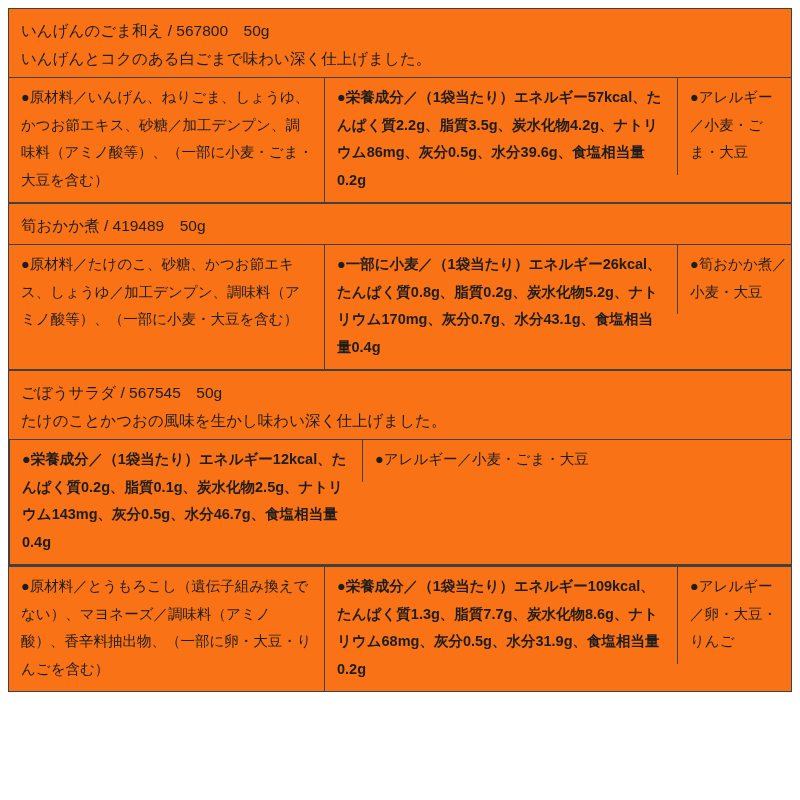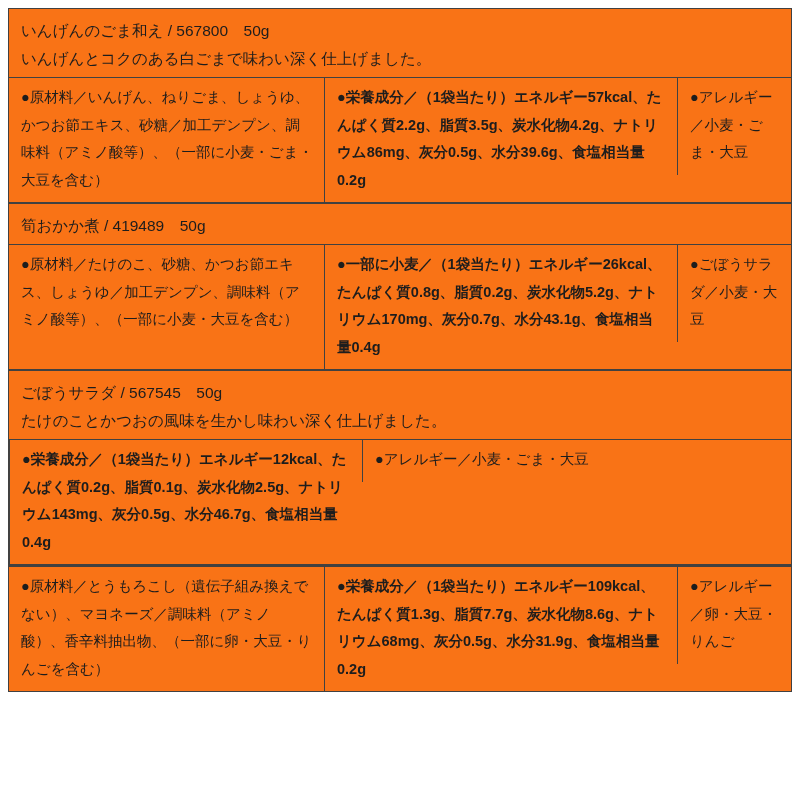--- a/index.html
+++ b/index.html
@@ -65,21 +65,21 @@
     </div>
   </section>
 
   <section class="product-card">
     <div class="card-header">
       <div class="product-title">筍おかか煮 / 419489　50g</div>
     </div>
     <div class="card-table">
       <div class="cell cell-ingredients">●原材料／たけのこ、砂糖、かつお節エキス、しょうゆ／加工デンプン、調味料（アミノ酸等）、（一部に小麦・大豆を含む）</div>
       <div class="cell cell-nutrition">●一部に小麦／（1袋当たり）エネルギー26kcal、たんぱく質0.8g、脂質0.2g、炭水化物5.2g、ナトリウム170mg、灰分0.7g、水分43.1g、食塩相当量0.4g</div>
-      <div class="cell cell-allergy">●ごぼうサラダ／小麦・大豆</div>
+      <div class="cell cell-allergy">●筍おかか煮／小麦・大豆</div>
     </div>
   </section>
 
   <section class="product-card">
     <div class="card-header">
       <div class="product-title">ごぼうサラダ / 567545　50g</div>
       <div class="product-description">たけのことかつおの風味を生かし味わい深く仕上げました。</div>
     </div>
     <div class="card-table">
       <div class="cell cell-nutrition">●栄養成分／（1袋当たり）エネルギー12kcal、たんぱく質0.2g、脂質0.1g、炭水化物2.5g、ナトリウム143mg、灰分0.5g、水分46.7g、食塩相当量0.4g</div>

